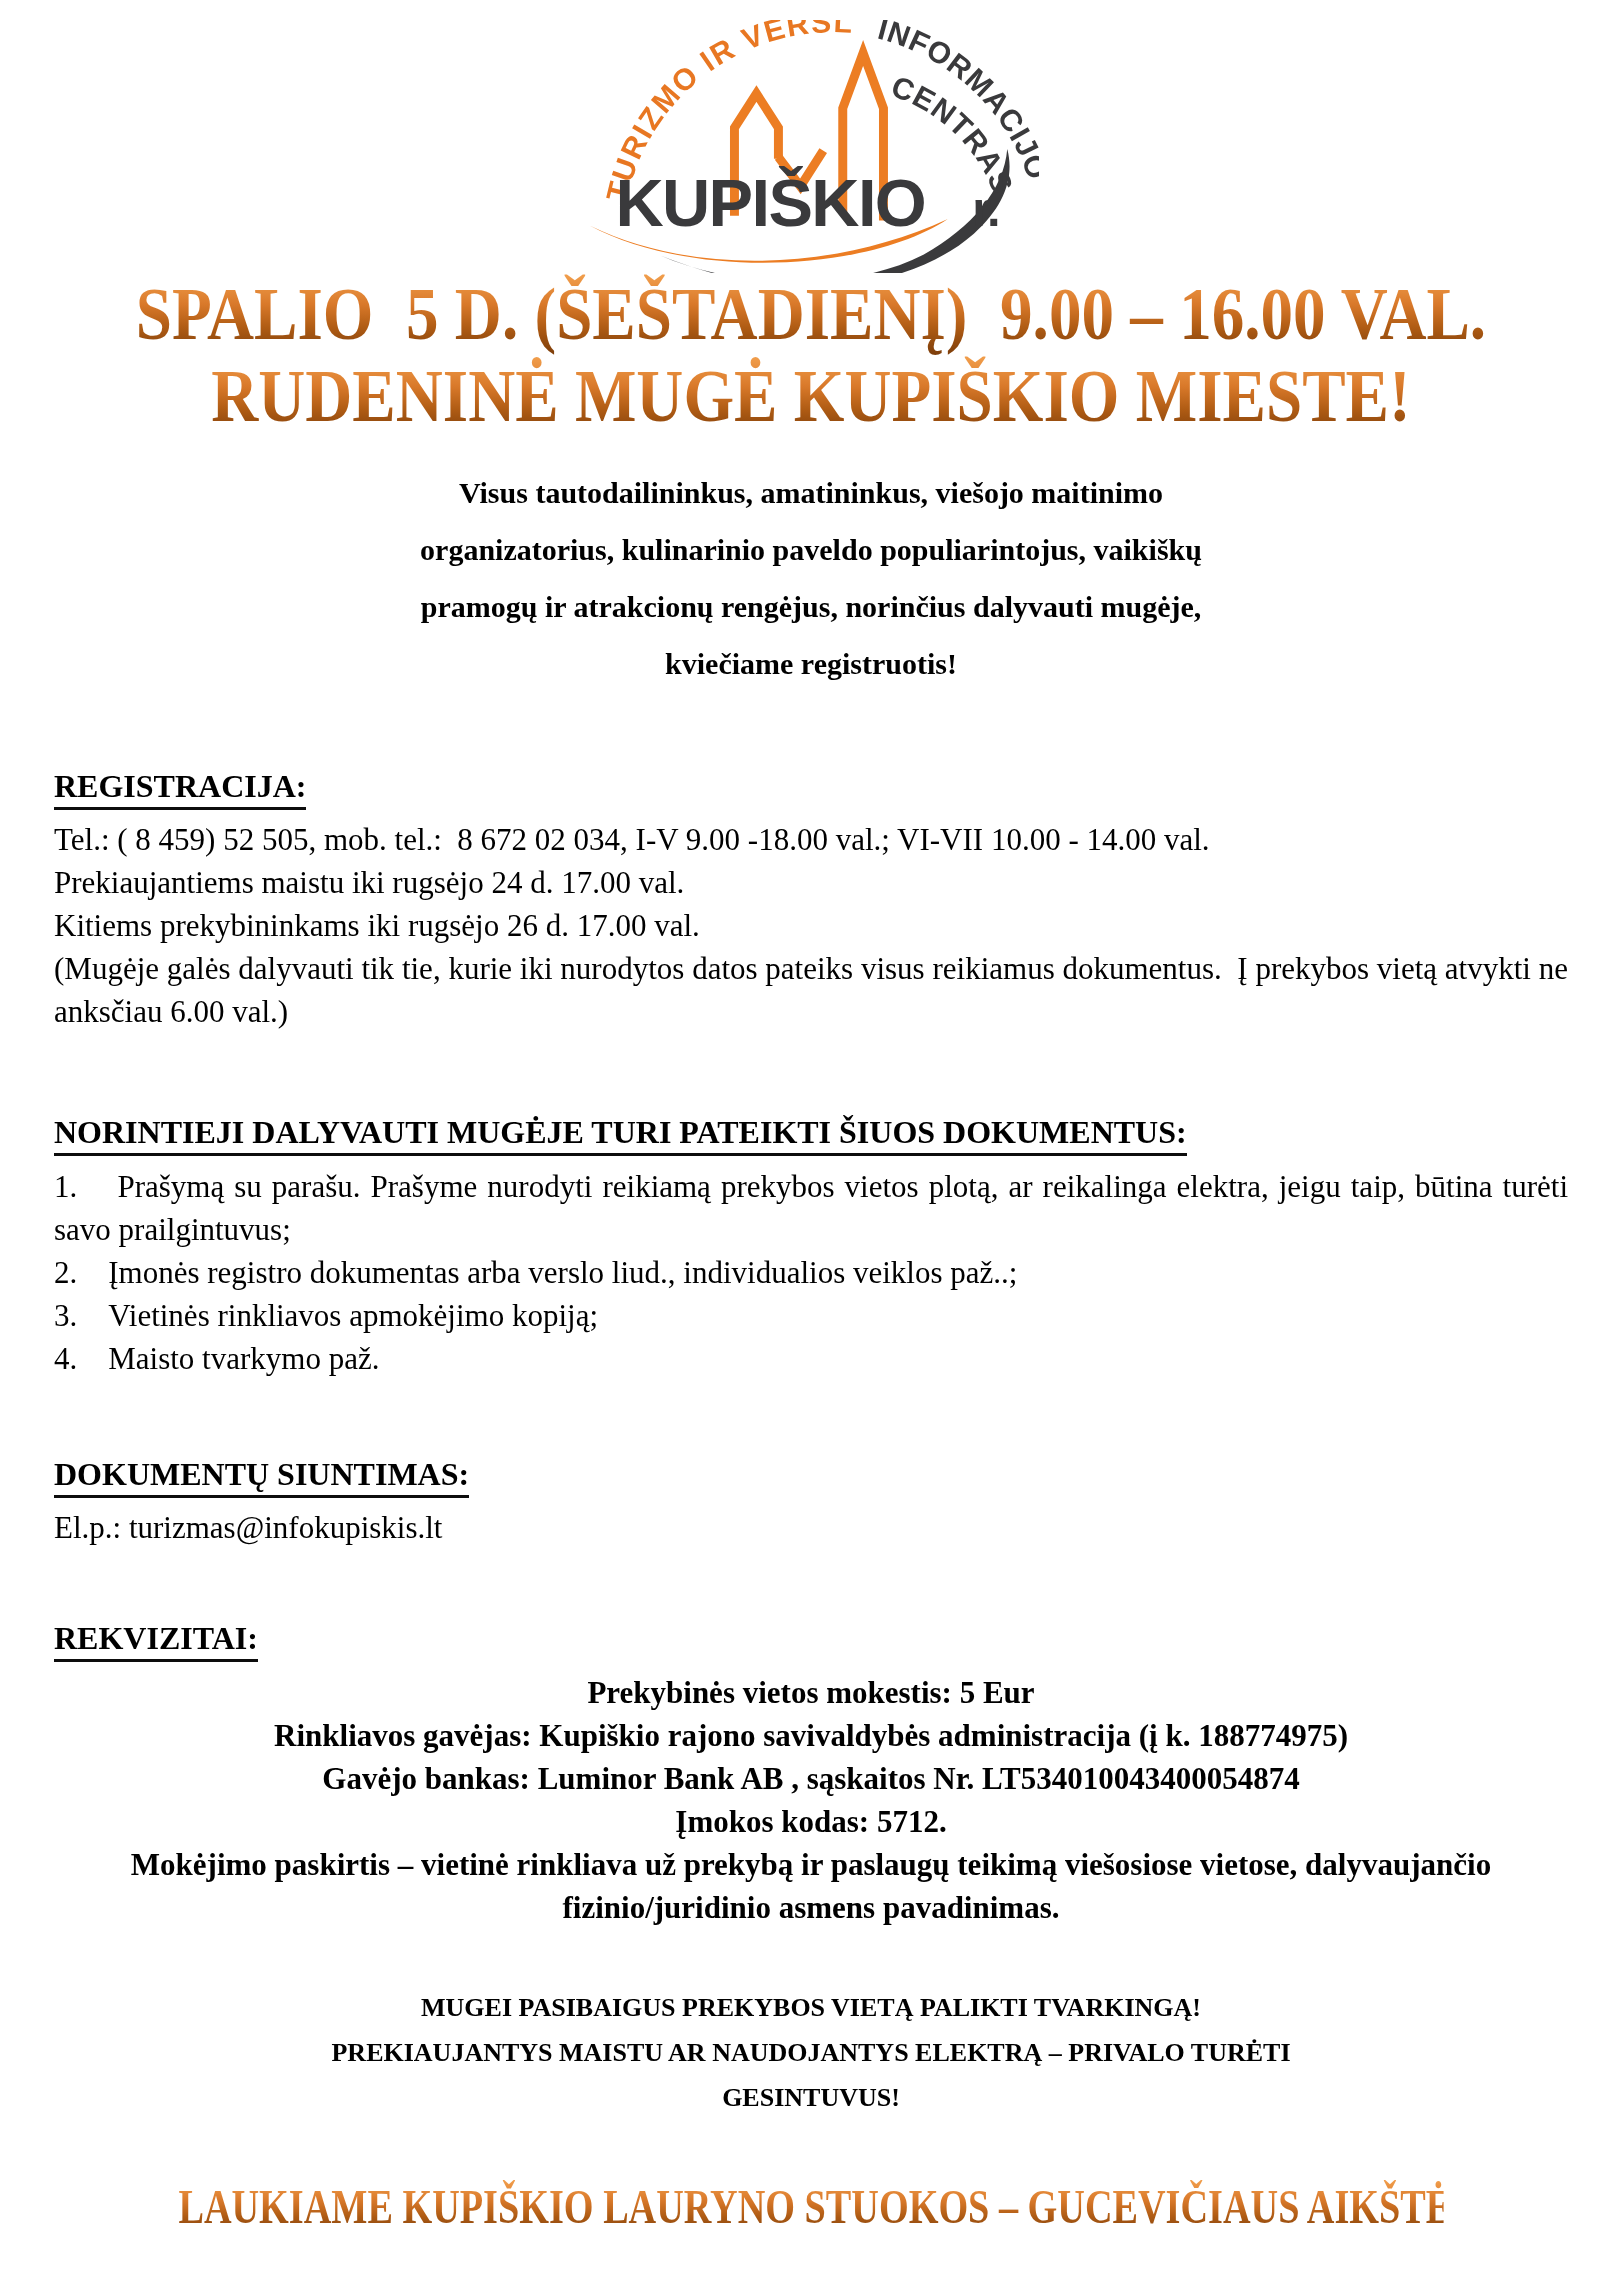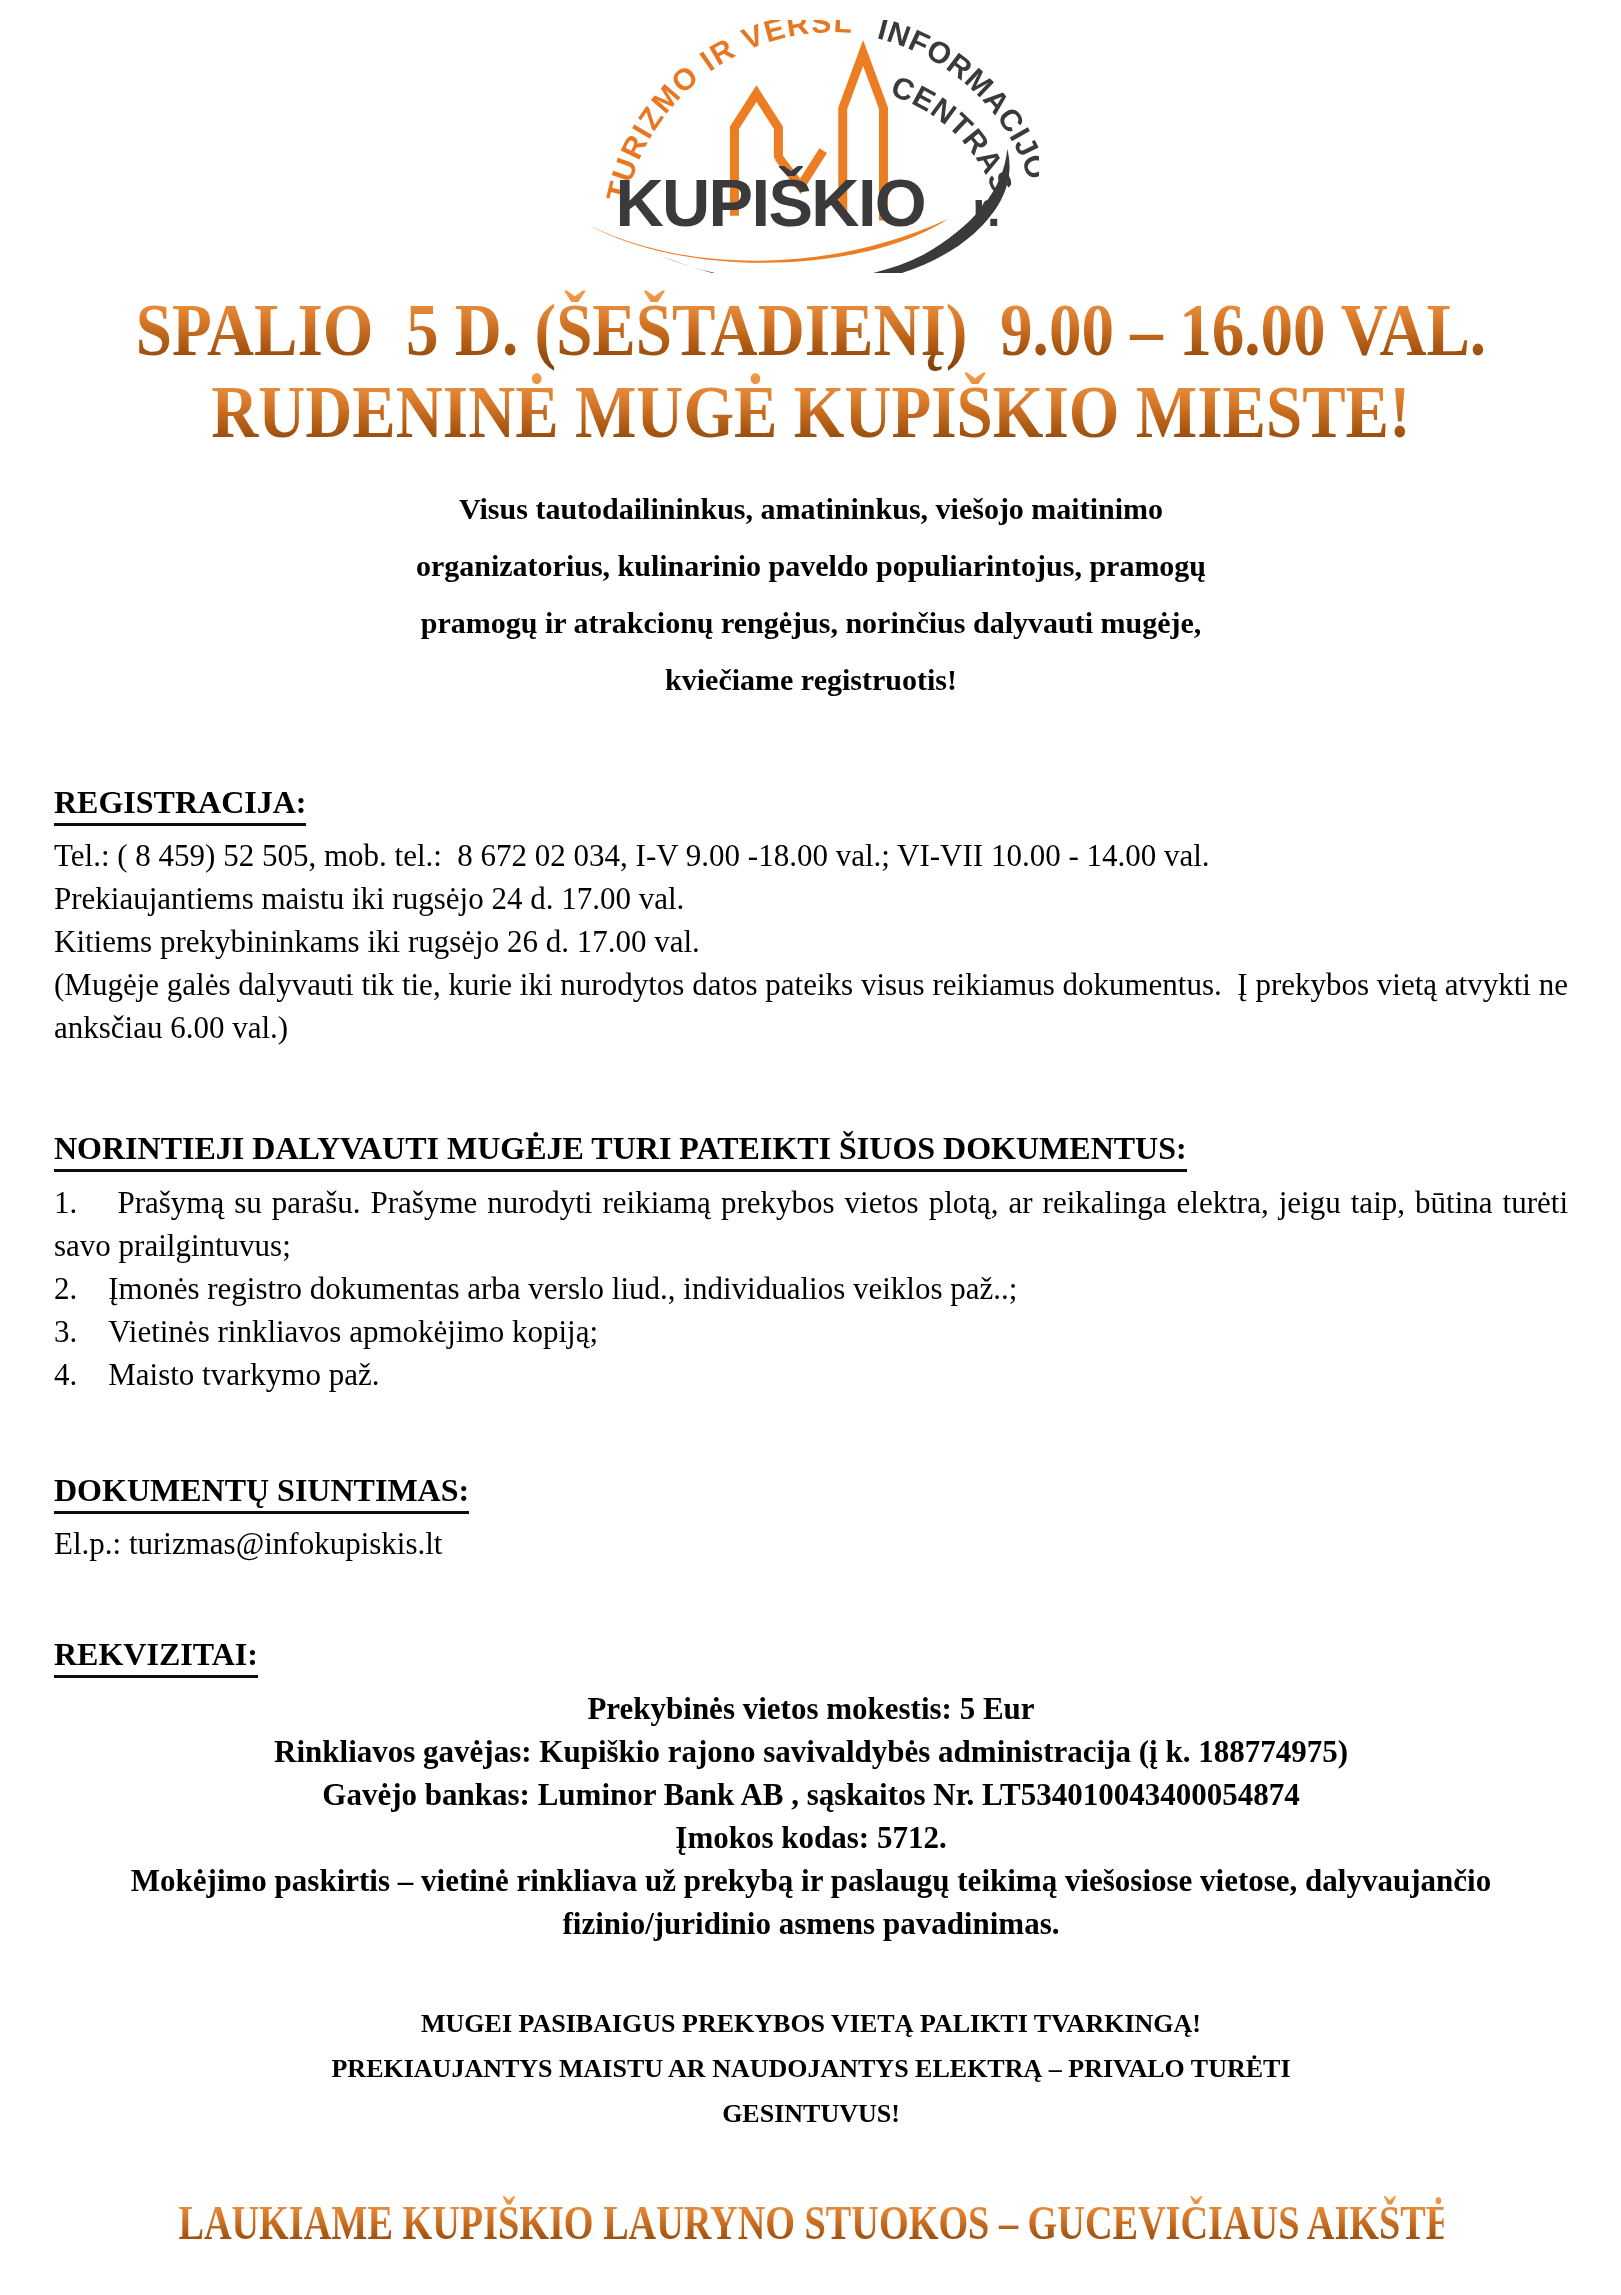--- a/index.html
+++ b/index.html
@@ -18,21 +18,21 @@
   .logo-name{font-family:"Liberation Sans",sans-serif;font-weight:700;letter-spacing:-2px;}
   
   .orange-grad{
     font-weight:700;
     text-align:center;
     white-space:pre;
     background:linear-gradient(180deg,#f09c4a 4%,#d9792a 38%,#b05c14 66%,#7c3d0a 100%);
     -webkit-background-clip:text;background-clip:text;
     color:transparent;
   }
-  .title-block{margin-top:16px;}
+  .title-block{margin-top:0;}
   .title-line{font-size:74px;line-height:82px;transform:scaleX(0.88);transform-origin:50% 50%;}
   
   .intro{margin-top:27px;font-weight:700;font-size:30px;line-height:57px;text-align:center;}
   .intro div{white-space:pre;}
   
   .sec{margin-left:54px;margin-right:54px;font-size:31px;line-height:43px;}
   .sec .h{
     display:inline-block;font-weight:700;font-size:32px;line-height:39px;
     border-bottom:3.4px solid #0d0d0d;padding-bottom:1px;margin-bottom:8.4px;
   }
@@ -89,21 +89,21 @@
     </svg>
   </div>
 
   <div class="title-block">
     <div class="orange-grad title-line">SPALIO  5 D. (ŠEŠTADIENĮ)  9.00 – 16.00 VAL.</div>
     <div class="orange-grad title-line">RUDENINĖ MUGĖ KUPIŠKIO MIESTE!</div>
   </div>
 
   <div class="intro">
     <div>Visus tautodailininkus, amatininkus, viešojo maitinimo</div>
-    <div>organizatorius, kulinarinio paveldo populiarintojus, pramogų</div>
+    <div>organizatorius, kulinarinio paveldo populiarintojus, vaikiškų</div>
     <div>pramogų ir atrakcionų rengėjus, norinčius dalyvauti mugėje,</div>
     <div>kviečiame registruotis!</div>
   </div>
 
   <div class="sec reg">
     <div class="h">REGISTRACIJA:</div>
     <p>Tel.: ( 8 459) 52 505, mob. tel.:&nbsp; 8 672 02 034, I-V 9.00 -18.00 val.; VI-VII 10.00 - 14.00 val.</p>
     <p>Prekiaujantiems maistu iki rugsėjo 24 d. 17.00 val.</p>
     <p>Kitiems prekybininkams iki rugsėjo 26 d. 17.00 val.</p>
     <p>(Mugėje galės dalyvauti tik tie, kurie iki nurodytos datos pateiks visus reikiamus dokumentus.&nbsp; Į prekybos vietą atvykti ne anksčiau 6.00 val.)</p>

